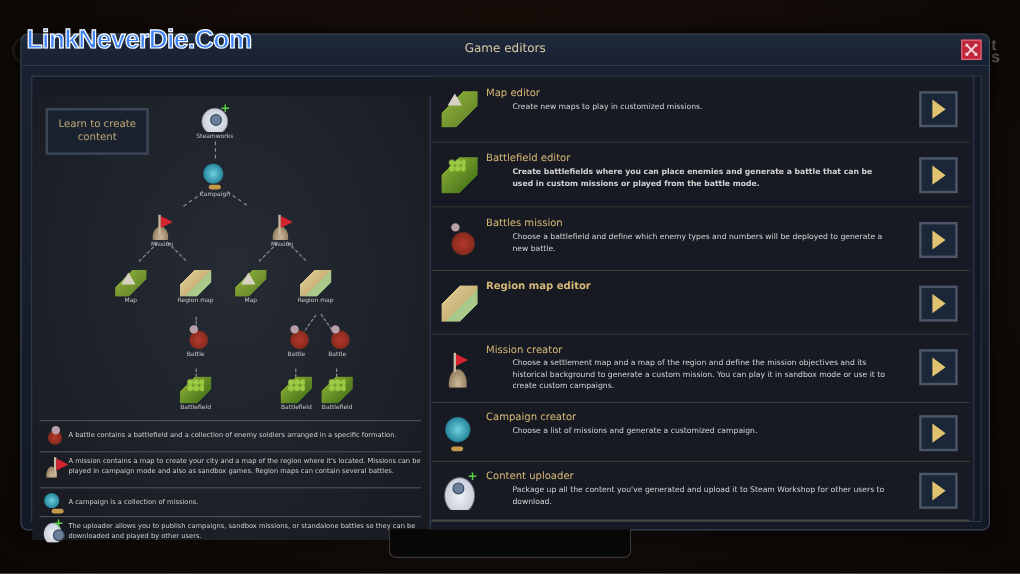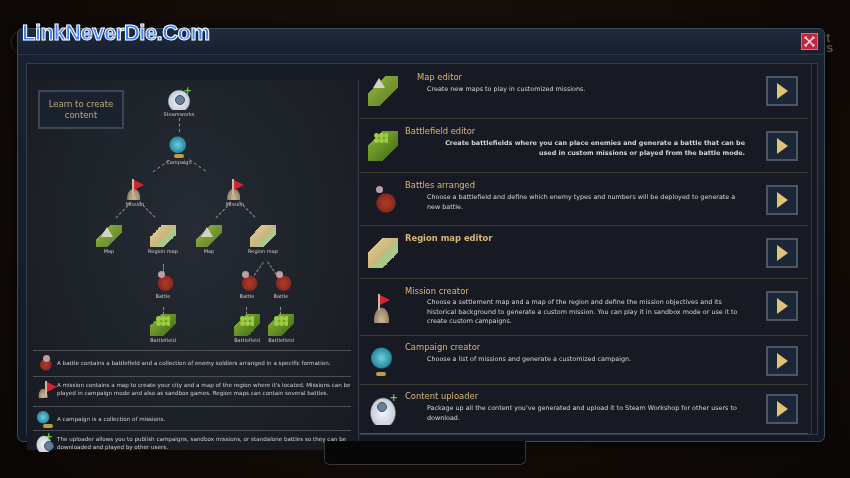--- a/index.html
+++ b/index.html
@@ -113,20 +113,21 @@
 </style>
 </head>
 <body>
 
 <div class="watermark">LinkNeverDie.Com</div>
 <div class="bg-emblem"></div>
 <div class="bg-text-right">t<br>s</div>
 
 <div class="window">
   <div class="titlebar">
+    <div class="title">Game editors</div>
     <div class="close-btn">
       <svg width="11" height="11" viewBox="0 0 11 11">
         <path d="M1 1 L10 10 M10 1 L1 10" stroke="#f3d6da" stroke-width="1.6"></path>
         <path d="M1 1 L3 1 M1 1 L1 3 M10 1 L8 1 M10 1 L10 3 M1 10 L1 8 M1 10 L3 10 M10 10 L8 10 M10 10 L10 8" stroke="#f3d6da" stroke-width="1"></path>
       </svg>
     </div>
   </div>
 
   <div class="inner">
 
@@ -226,37 +227,37 @@
         <div class="legend-row">
           <div class="lico i-cloud i-plus"></div>
           <div class="ltxt">The uploader allows you to publish campaigns, sandbox missions, or standalone battles so they can be downloaded and played by other users.</div>
         </div>
       </div>
     </div>
 
     <div class="right-panel">
       <div class="row" style="top:0;height:55px;">
         <div class="rico i-map" style="top:12px;"></div>
-        <div class="rtitle" style="top:8px;margin-left:12px;">Map editor</div>
+        <div class="rtitle" style="top:8px;">Map editor</div>
         <div class="rdesc" style="top:21px;">Create new maps to play in customized missions.</div>
         <div class="play-btn" style="top:12px;">
             <div class="tri"></div>
           </div>
       </div>
-      <div class="row" style="top:55px;height:54px;text-align:right;">
+      <div class="row" style="top:55px;height:54px;">
         <div class="rico i-field" style="top:12px;"></div>
         <div class="rtitle" style="top:7px;">Battlefield editor</div>
         <div class="rdesc" style="top:20px;font-weight:bold;">Create battlefields where you can place enemies and generate a battle that can be used in custom missions or played from the battle mode.</div>
         <div class="play-btn" style="top:12px;">
             <div class="tri"></div>
           </div>
       </div>
       <div class="row" style="top:109px;height:53px;">
         <div class="rico i-battle" style="top:12px;"></div>
-        <div class="rtitle" style="top:7px;">Battles arranged</div>
+        <div class="rtitle" style="top:7px;">Battles mission</div>
         <div class="rdesc" style="top:20px;">Choose a battlefield and define which enemy types and numbers will be deployed to generate a new battle.</div>
         <div class="play-btn" style="top:12px;">
             <div class="tri"></div>
           </div>
       </div>
       <div class="row" style="top:162px;height:53px;font-weight:bold;">
         <div class="rico i-region" style="top:12px;"></div>
         <div class="rtitle" style="top:7px;">Region map editor</div>
         <div class="play-btn" style="top:12px;">
             <div class="tri"></div>

